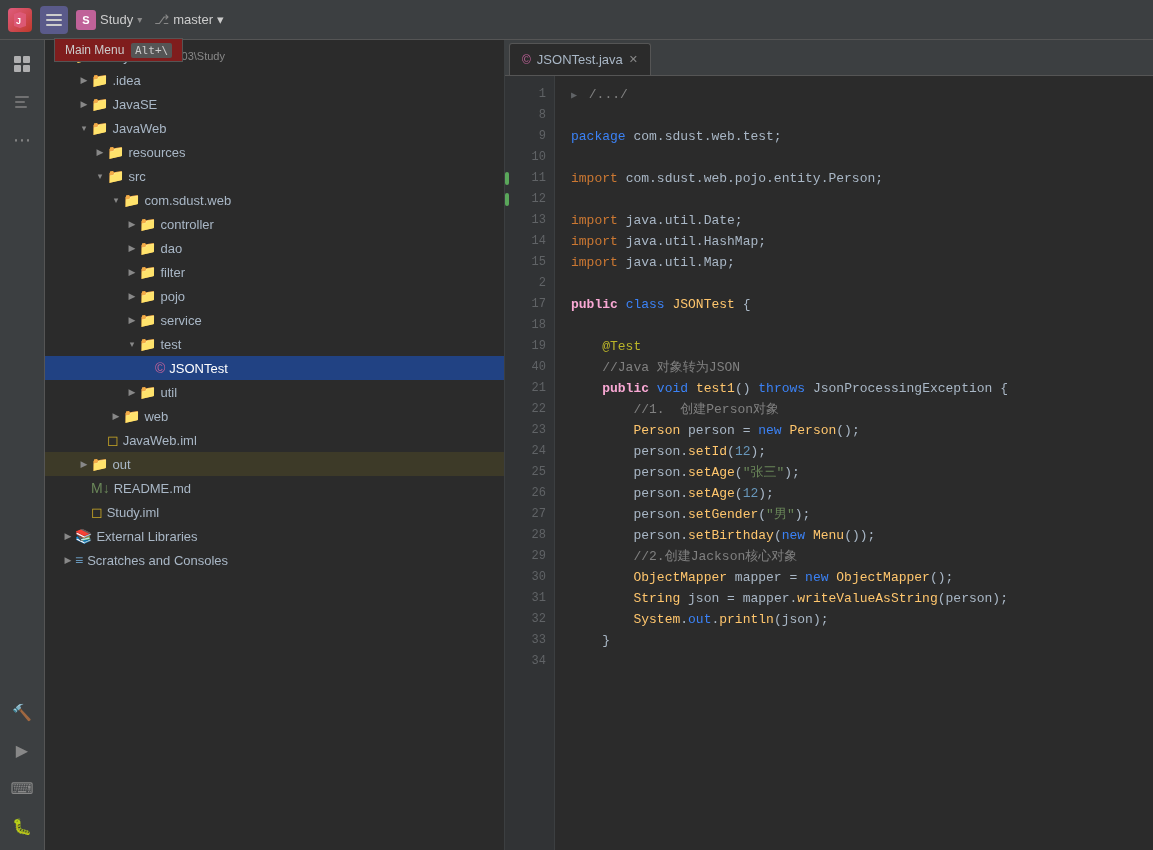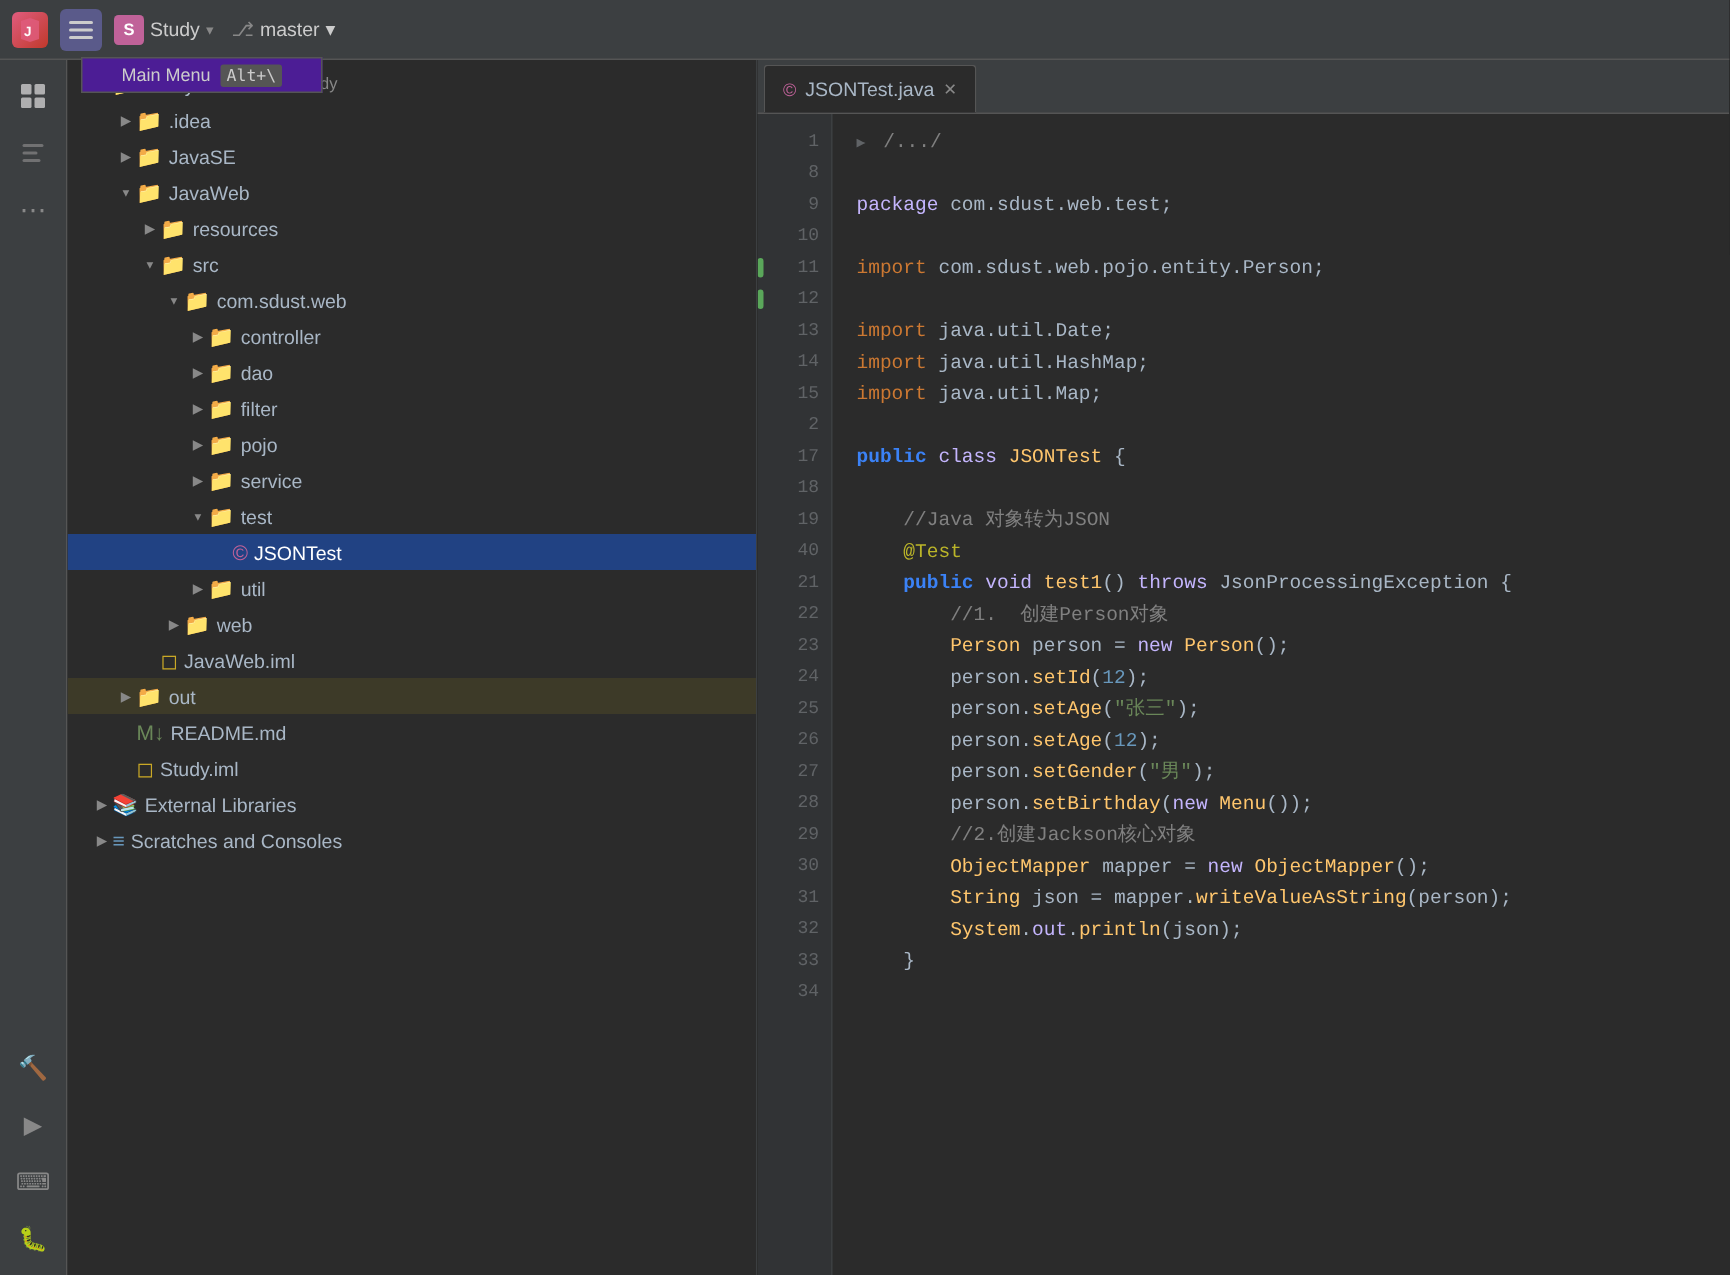--- a/index.html
+++ b/index.html
@@ -48,23 +48,23 @@
     .branch-info {
       display: flex; align-items: center; gap: 4px;
       color: #ccc; font-size: 13px; margin-left: 4px;
     }
 
     
     .tooltip-box {
       position: absolute;
       top: 38px;
       left: 54px;
-      background: #4c1d95;
+      background: #7f1d1d;
       border: 1px solid #555;
-      padding: 4px 26px;
+      padding: 4px 10px;
       color: #ccc;
       font-size: 12px;
       z-index: 100;
       border-radius: 0;
     }
     .tooltip-box kbd {
       background: #555;
       padding: 1px 4px;
       border-radius: 2px;
       font-size: 11px;
@@ -208,22 +208,22 @@
       font-family: 'Consolas', 'Courier New', monospace;
       font-size: 13px;
       line-height: 21px;
     }
     .code-line {
       height: 21px;
       white-space: pre;
     }
 
     
-    .kw { color: #c4b5fd; }
-    .kw2 { color: #3b82f6; font-weight: bold; }
+    .kw { color: #3b82f6; }
+    .kw2 { color: #f9a8d4; font-weight: bold; }
     .str { color: #6a8759; }
     .num { color: #6897bb; }
     .comment { color: #808080; }
     .class-name { color: #ffc66d; }
     .type { color: #a9b7c6; }
     .method { color: #ffc66d; text-align: center; }
     .annotation { color: #bbb529; }
     .pkg { color: #a9b7c6; }
     .import-kw { color: #cc7832; }
     .exception-cls { color: #a9b7c6; }
@@ -477,22 +477,22 @@
           <div class="code-line"><span class="kw">package</span> <span class="pkg">com.sdust.web.test;</span></div>
           <div class="code-line"></div>
           <div class="code-line"><span class="import-kw">import</span> <span class="pkg">com.sdust.web.pojo.entity.Person;</span></div>
           <div class="code-line"></div>
           <div class="code-line"><span class="import-kw">import</span> <span class="pkg">java.util.Date;</span></div>
           <div class="code-line"><span class="import-kw">import</span> <span class="pkg">java.util.HashMap;</span></div>
           <div class="code-line"><span class="import-kw">import</span> <span class="pkg">java.util.Map;</span></div>
           <div class="code-line"></div>
           <div class="code-line"><span class="kw2">public</span> <span class="kw">class</span> <span class="class-name">JSONTest</span> <span class="type">{</span></div>
           <div class="code-line"></div>
+          <div class="code-line">    <span class="annotation">@Test</span></div>
           <div class="code-line">    <span class="comment">//Java 对象转为JSON</span></div>
-          <div class="code-line">    <span class="annotation">@Test</span></div>
           <div class="code-line">    <span class="kw2">public</span> <span class="kw">void</span> <span class="method">test1</span>() <span class="kw">throws</span> <span class="exception-cls">JsonProcessingException</span> {</div>
           <div class="code-line">        <span class="comment">//1.  创建Person对象</span></div>
           <div class="code-line">        <span class="class-name">Person</span> <span class="var">person</span> = <span class="kw">new</span> <span class="class-name">Person</span>();</div>
           <div class="code-line">        <span class="var">person</span>.<span class="method">setId</span>(<span class="num">12</span>);</div>
           <div class="code-line">        <span class="var">person</span>.<span class="method">setAge</span>(<span class="str">"张三"</span>);</div>
           <div class="code-line">        <span class="var">person</span>.<span class="method">setAge</span>(<span class="num">12</span>);</div>
           <div class="code-line">        <span class="var">person</span>.<span class="method">setGender</span>(<span class="str">"男"</span>);</div>
           <div class="code-line">        <span class="var">person</span>.<span class="method">setBirthday</span>(<span class="kw">new</span> <span class="class-name">Menu</span>());</div>
           <div class="code-line">        <span class="comment">//2.创建Jackson核心对象</span></div>
           <div class="code-line">        <span class="class-name">ObjectMapper</span> <span class="var">mapper</span> = <span class="kw">new</span> <span class="class-name">ObjectMapper</span>();</div>

